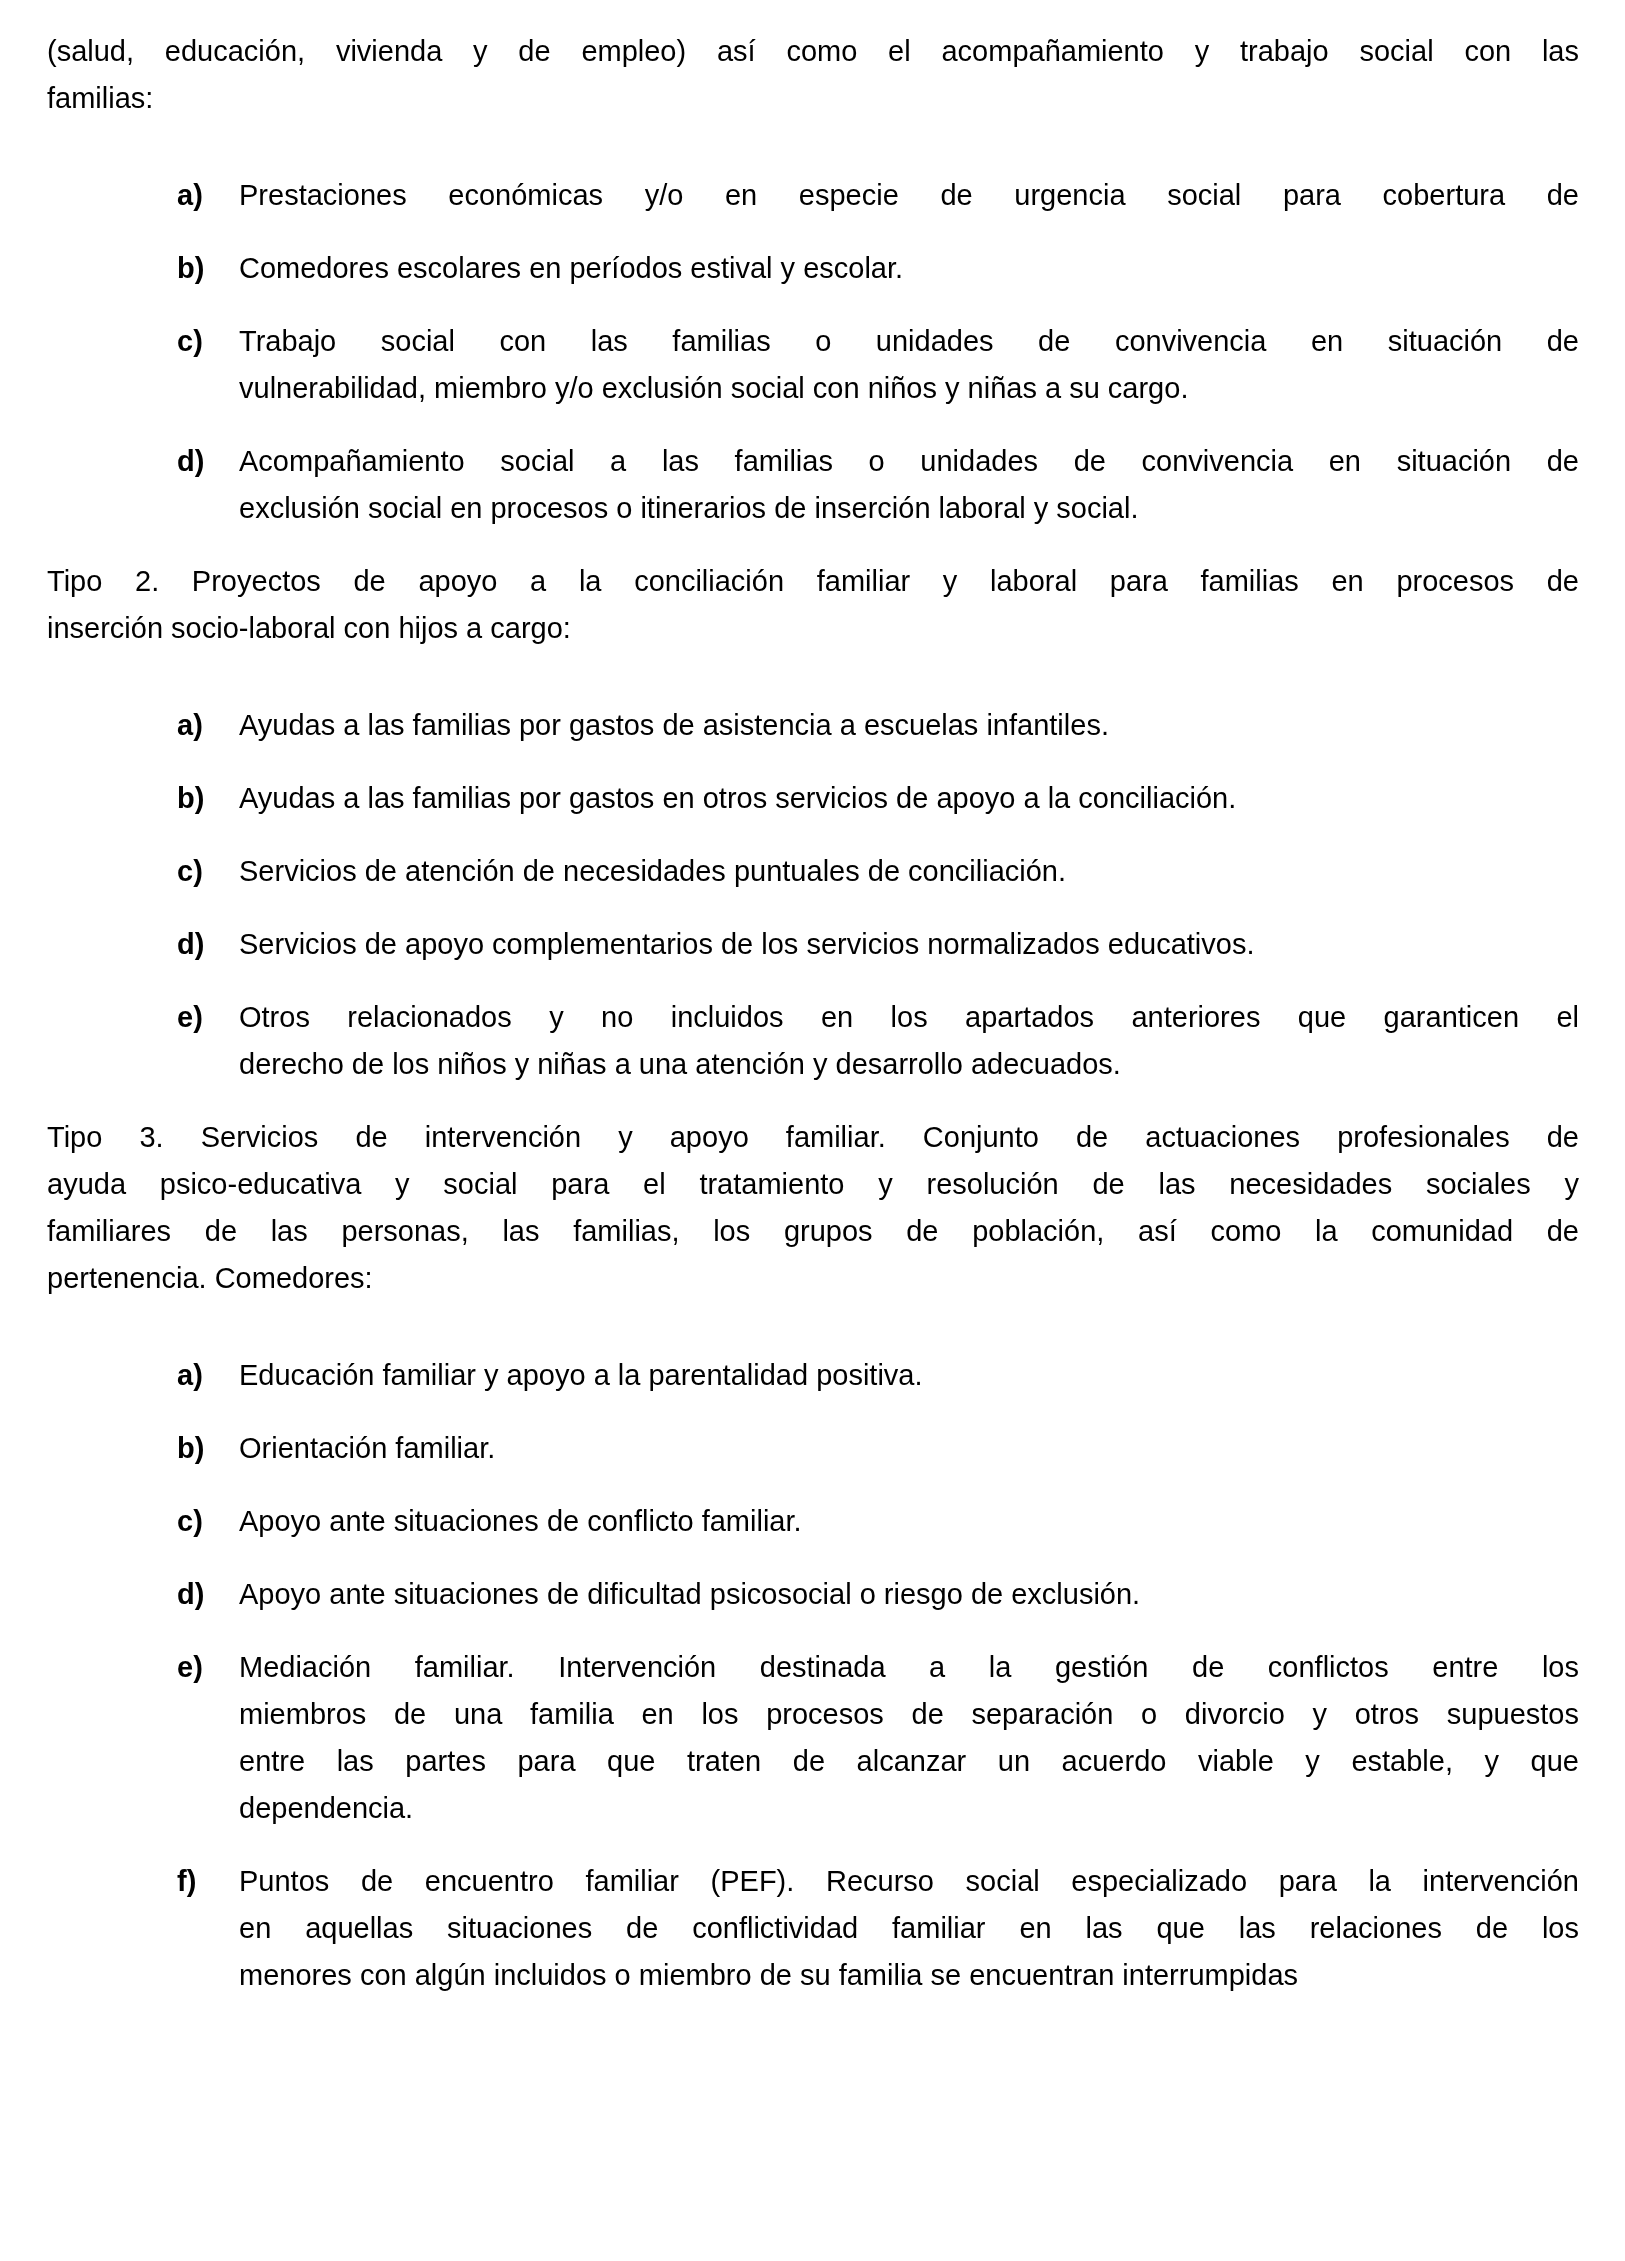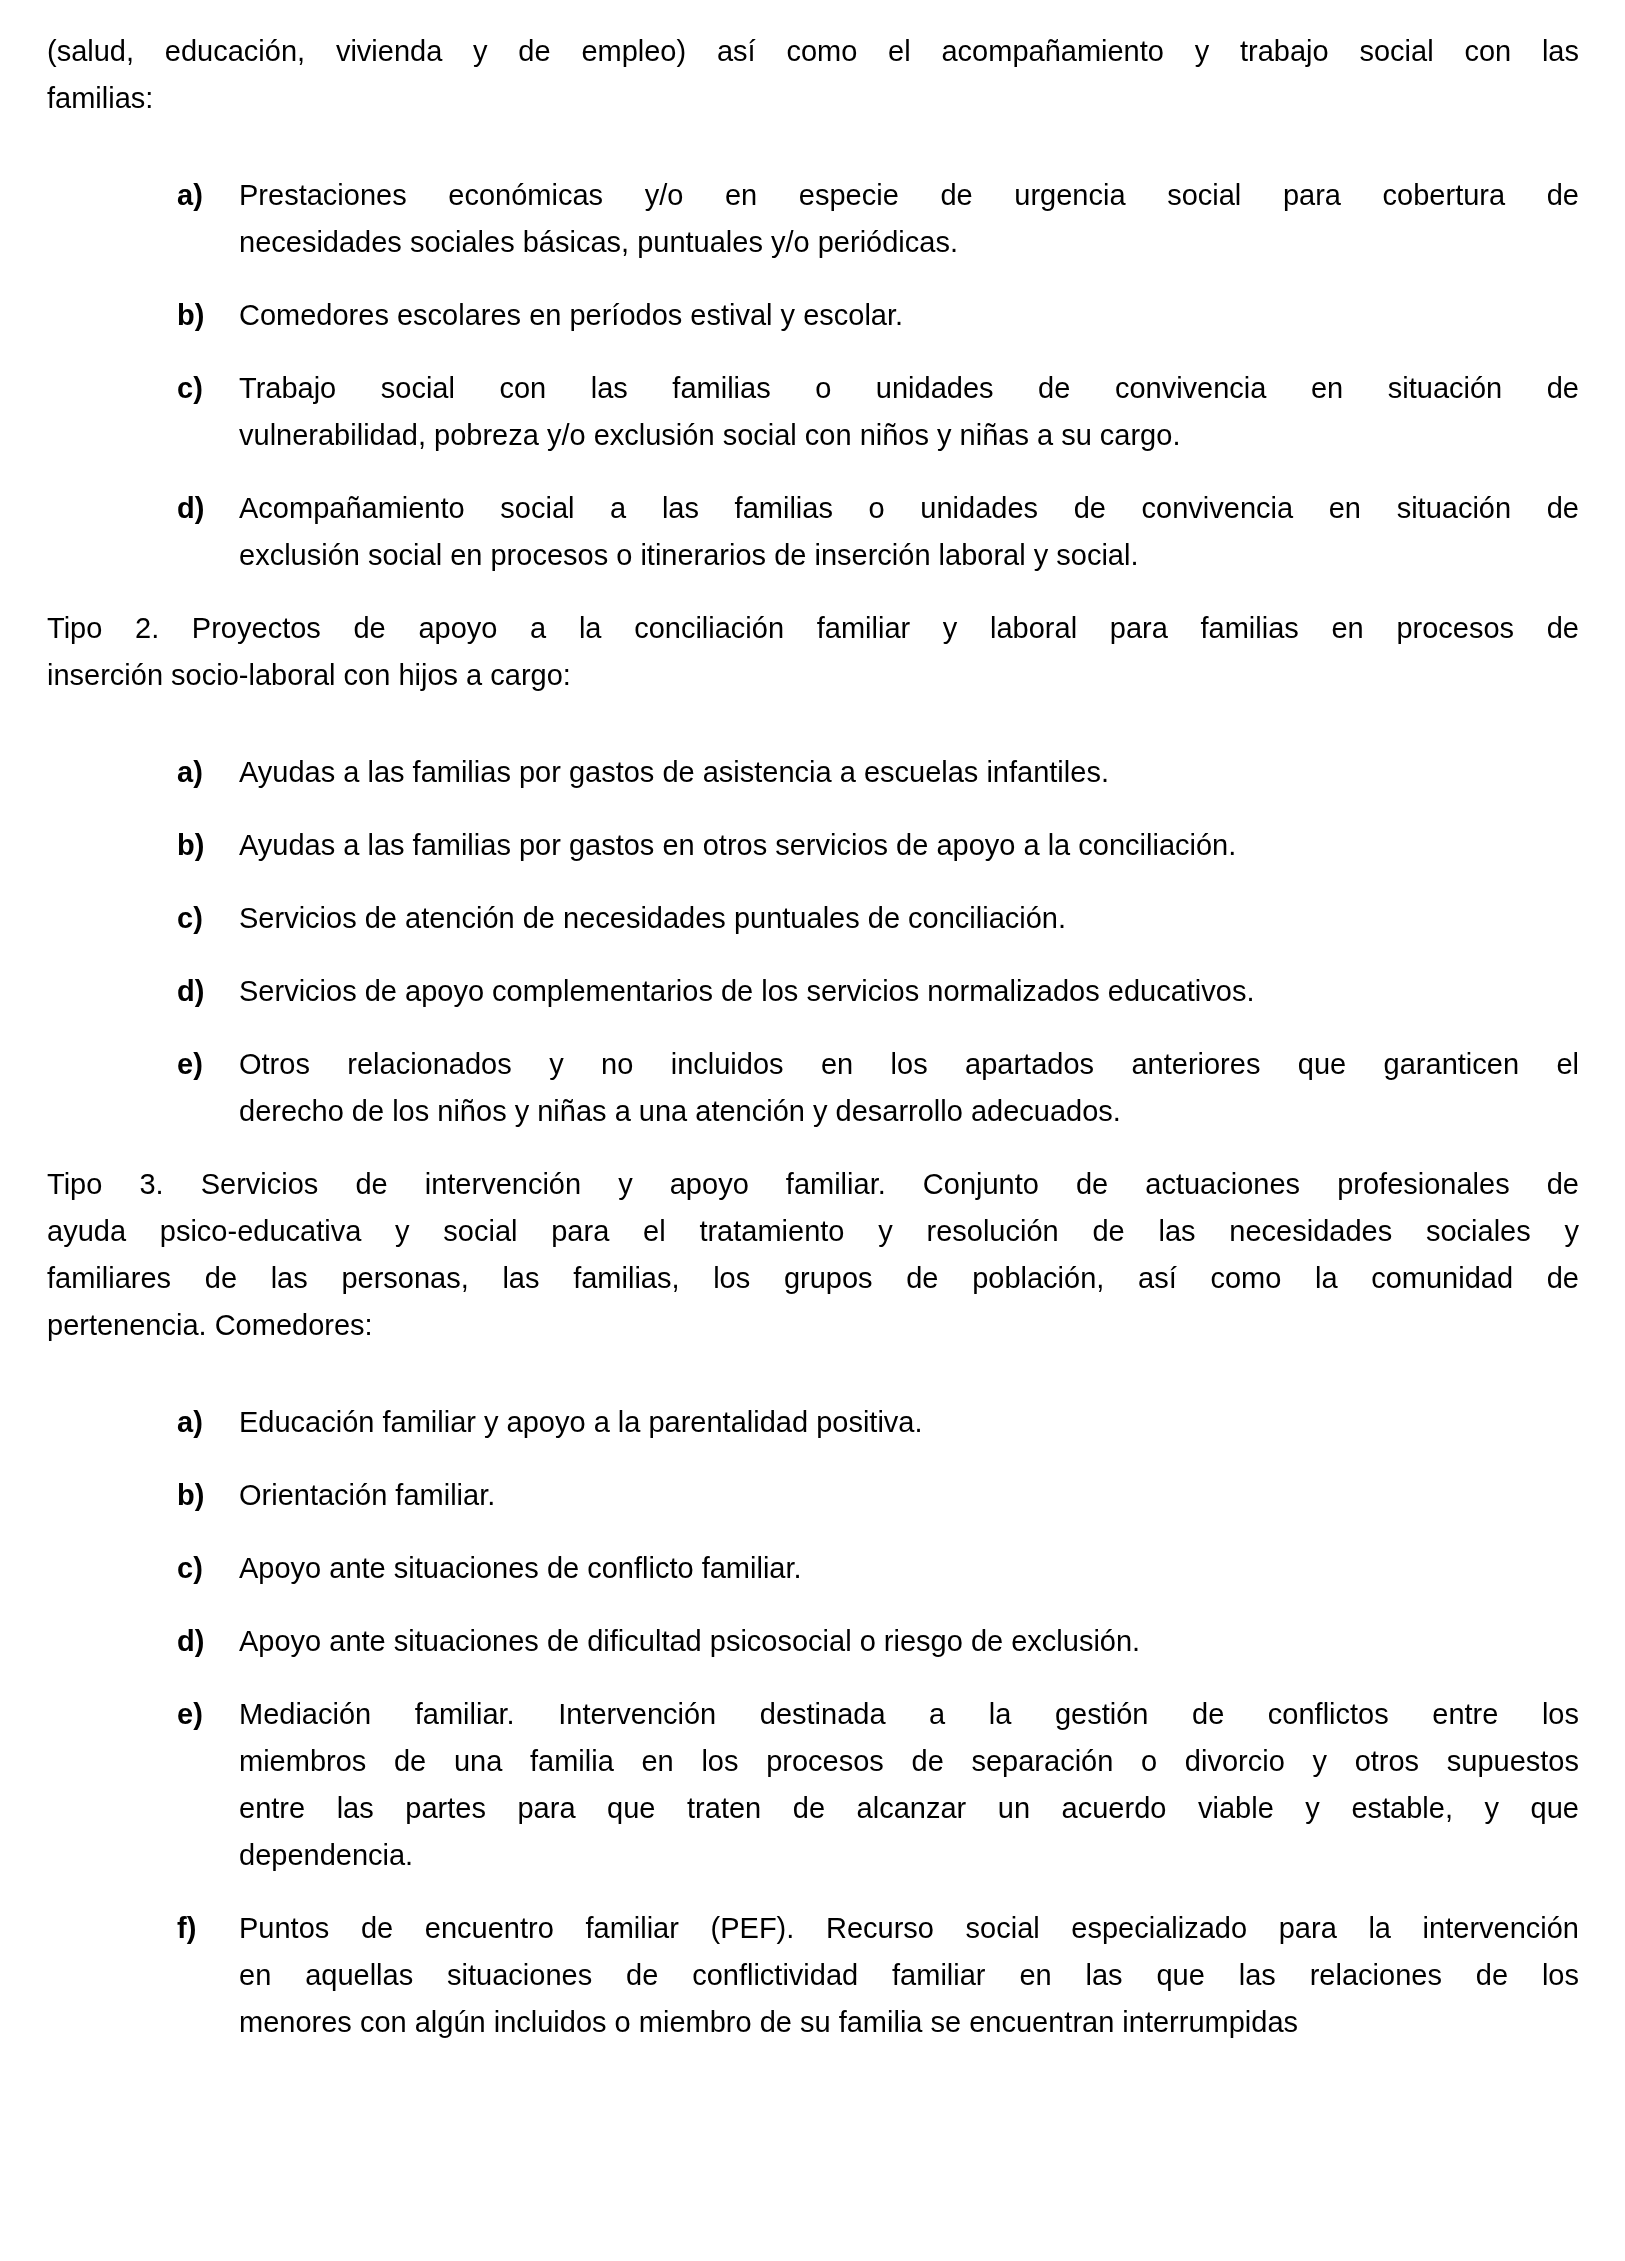--- a/index.html
+++ b/index.html
@@ -53,30 +53,29 @@
 
 <div class="page">
     <div class="para block">
       <div class="jline">(salud, educación, vivienda y de empleo) así como el acompañamiento y trabajo social con las</div>
       <div class="jline last">familias:</div>
     </div>
     <div class="list block">
       <div class="item">
         <span class="marker">a)</span>
         <div class="jline">Prestaciones económicas y/o en especie de urgencia social para cobertura de</div>
-        <div class="jline last">necesidades sociales básicas, puntuales y/o periódicas.</div>
       </div>
       <div class="item">
         <span class="marker">b)</span>
         <div class="jline last">Comedores escolares en períodos estival y escolar.</div>
       </div>
       <div class="item">
         <span class="marker">c)</span>
         <div class="jline">Trabajo social con las familias o unidades de convivencia en situación de</div>
-        <div class="jline last">vulnerabilidad, pobreza y/o exclusión social con niños y niñas a su cargo.</div>
+        <div class="jline last">vulnerabilidad, miembro y/o exclusión social con niños y niñas a su cargo.</div>
       </div>
       <div class="item">
         <span class="marker">d)</span>
         <div class="jline">Acompañamiento social a las familias o unidades de convivencia en situación de</div>
         <div class="jline last">exclusión social en procesos o itinerarios de inserción laboral y social.</div>
       </div>
     </div>
     <div class="para block">
       <div class="jline"><span class="lead">Tipo 2</span><span>. Proyectos de apoyo a la conciliación familiar y laboral para familias en procesos de</span></div>
       <div class="jline last">inserción socio-laboral con hijos a cargo:</div>

